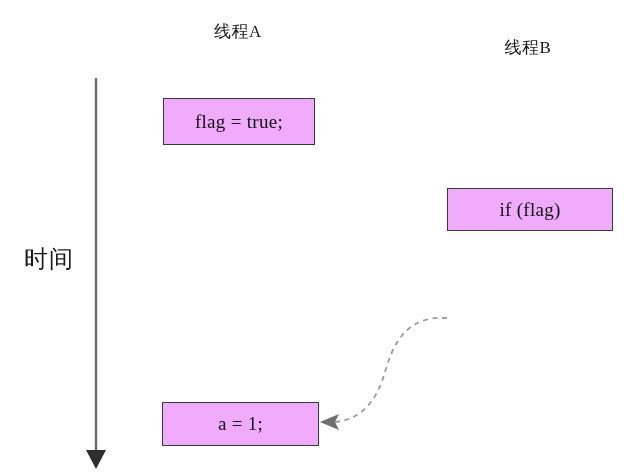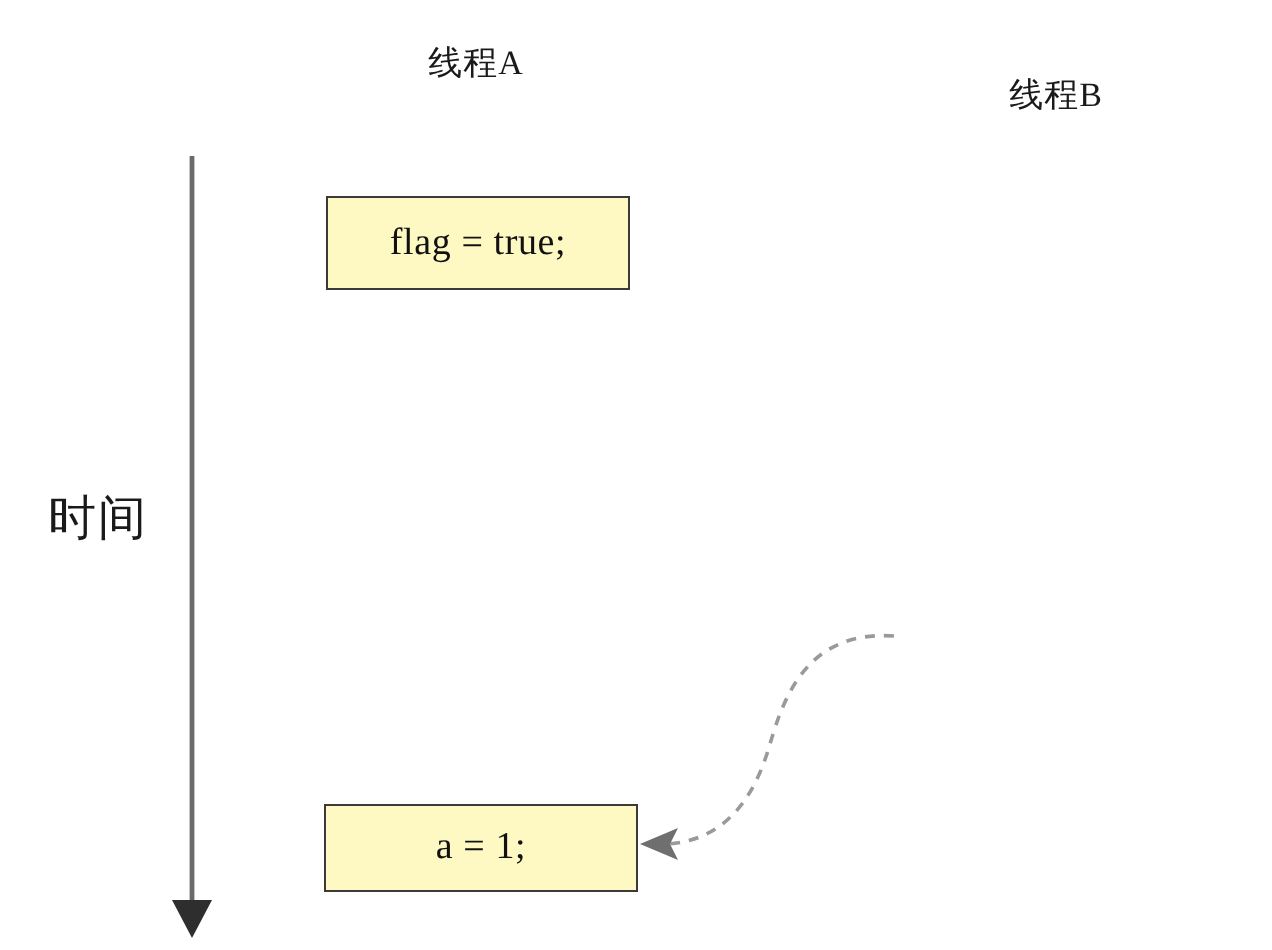--- a/index.html
+++ b/index.html
@@ -33,21 +33,21 @@
   #lane-b-title {
     left: 458px;
     top: 20px;
     width: 140px;
     margin-top: 16px;
   }
   .stmt-box {
     position: absolute;
     box-sizing: border-box;
     border: 1.4px solid #3a3a3a;
-    background: #fef9c3;
+    background: #f0abfc;
     color: #111111;
     font-size: 19px;
     display: flex;
     align-items: center;
     justify-content: center;
     white-space: nowrap;
     letter-spacing: 0.3px;
   }
   #box-flag-true {
     left: 163px;
@@ -108,17 +108,18 @@
   </svg>
 
   <div class="lane-title" id="lane-a-title">线程A</div>
 
   <div class="lane-title" id="lane-b-title">线程B</div>
 
   <div id="time-label">时间</div>
 
   <div class="stmt-box" id="box-flag-true">flag = true;</div>
 
+  <div class="stmt-box" id="box-if-flag">if (flag)</div>
 
 
   <div class="stmt-box" id="box-a-1">a = 1;</div>
 
 </div>
 
 </body></html>

